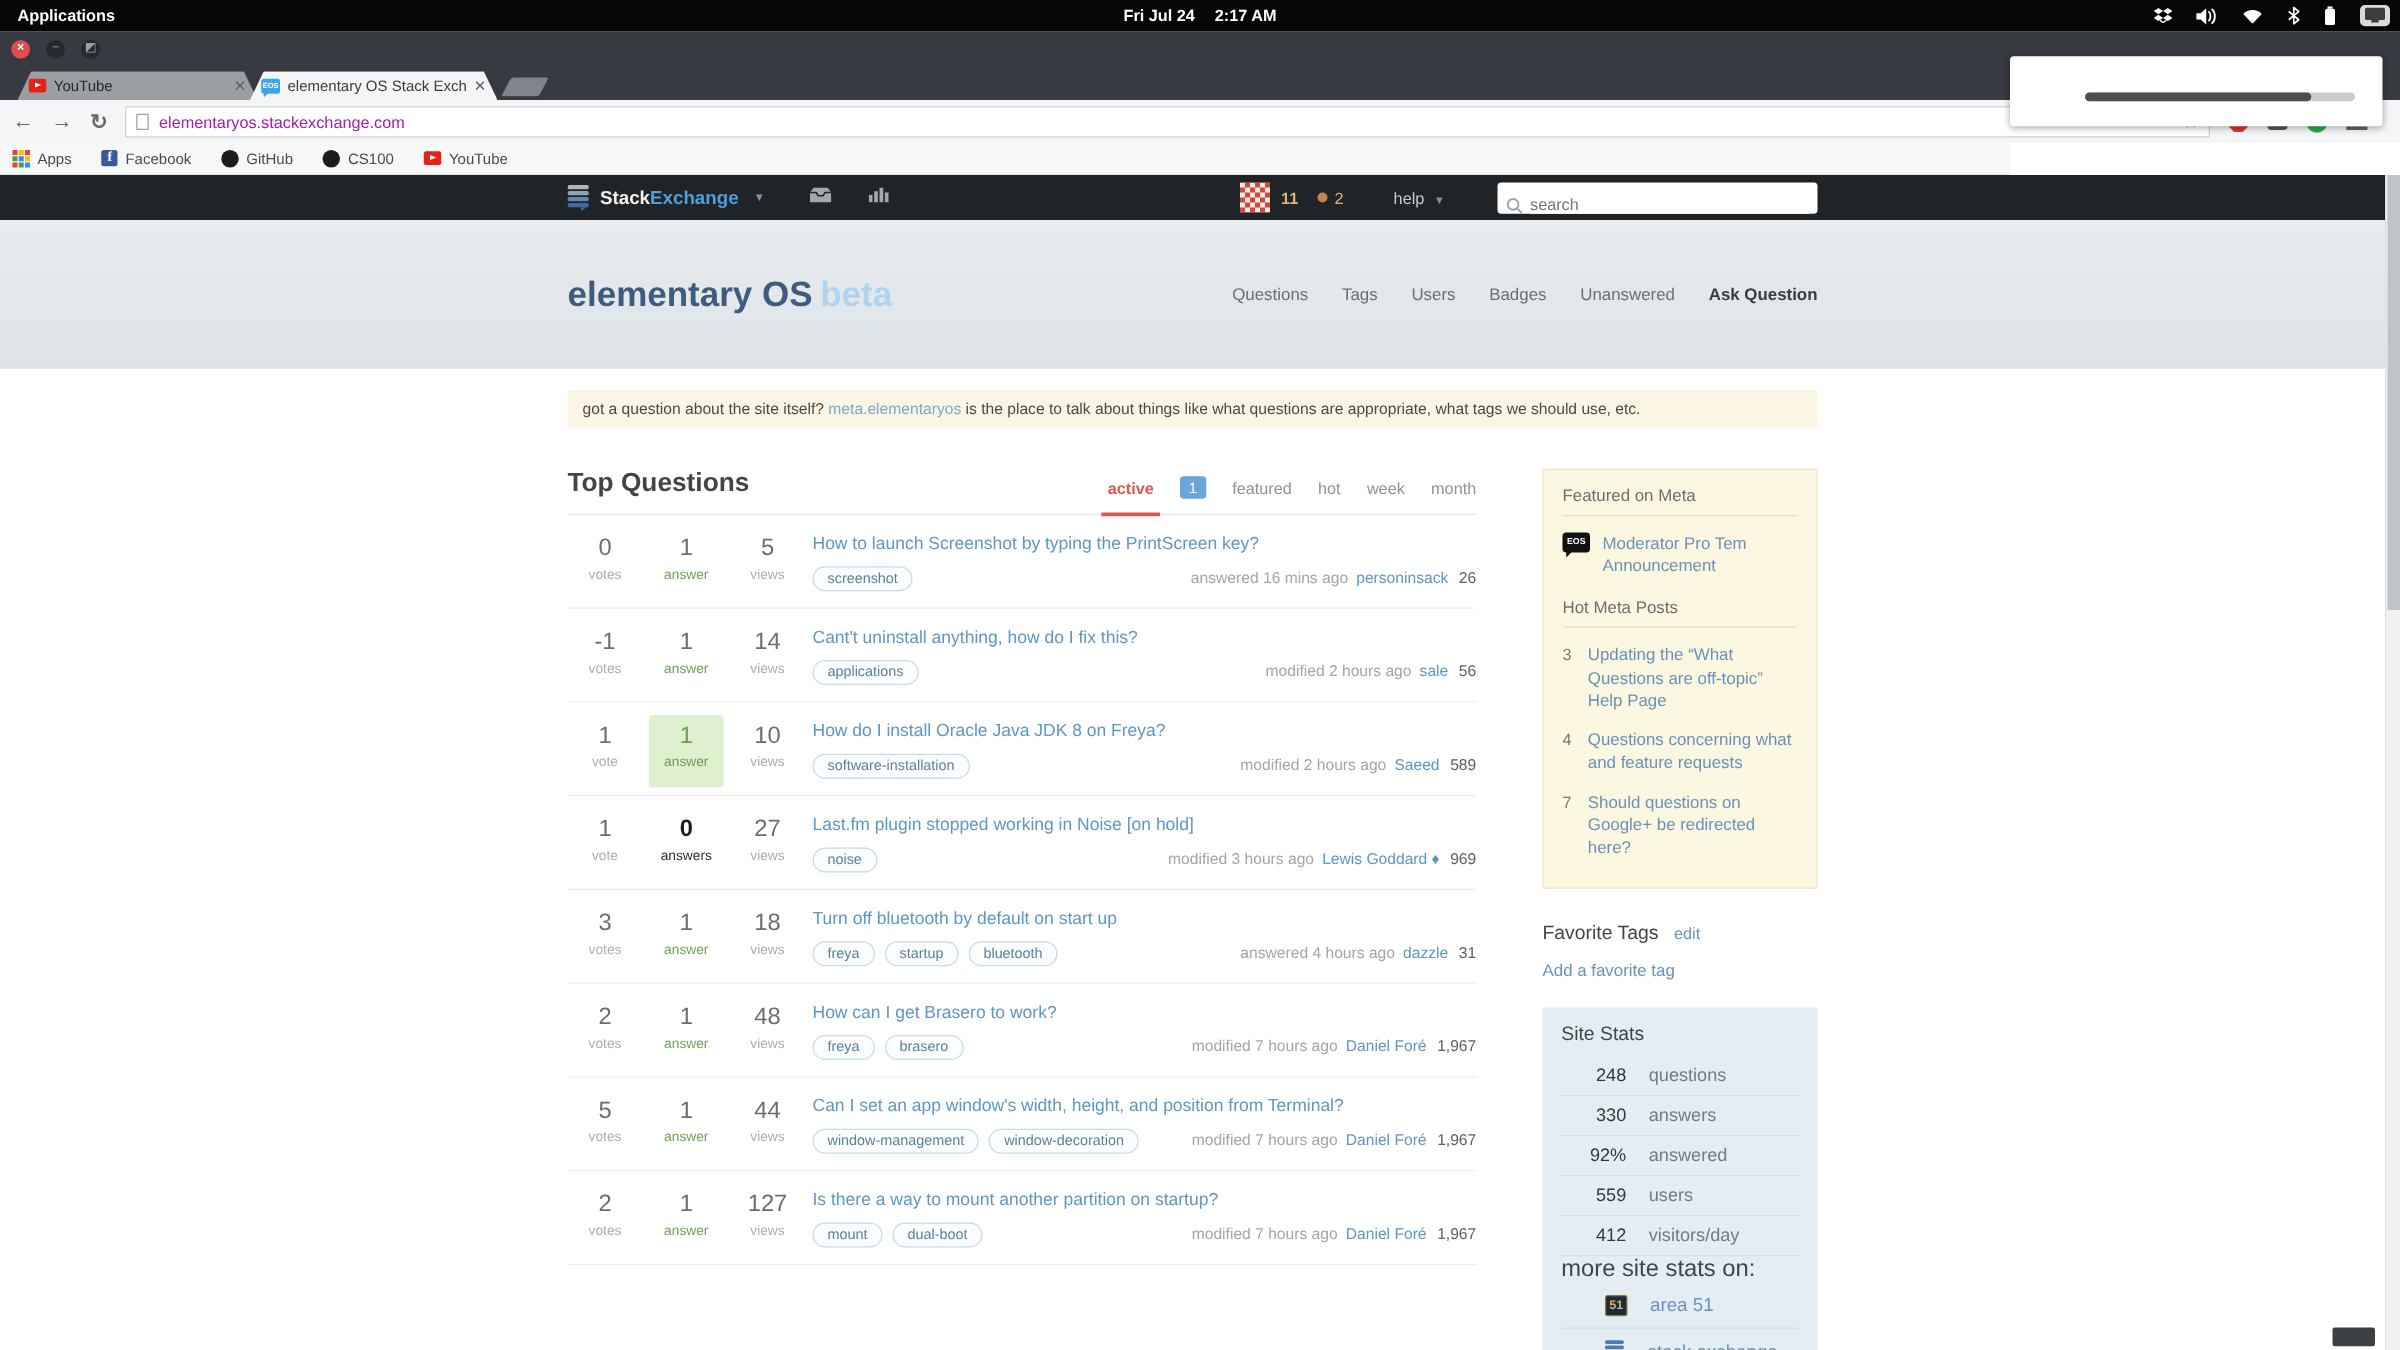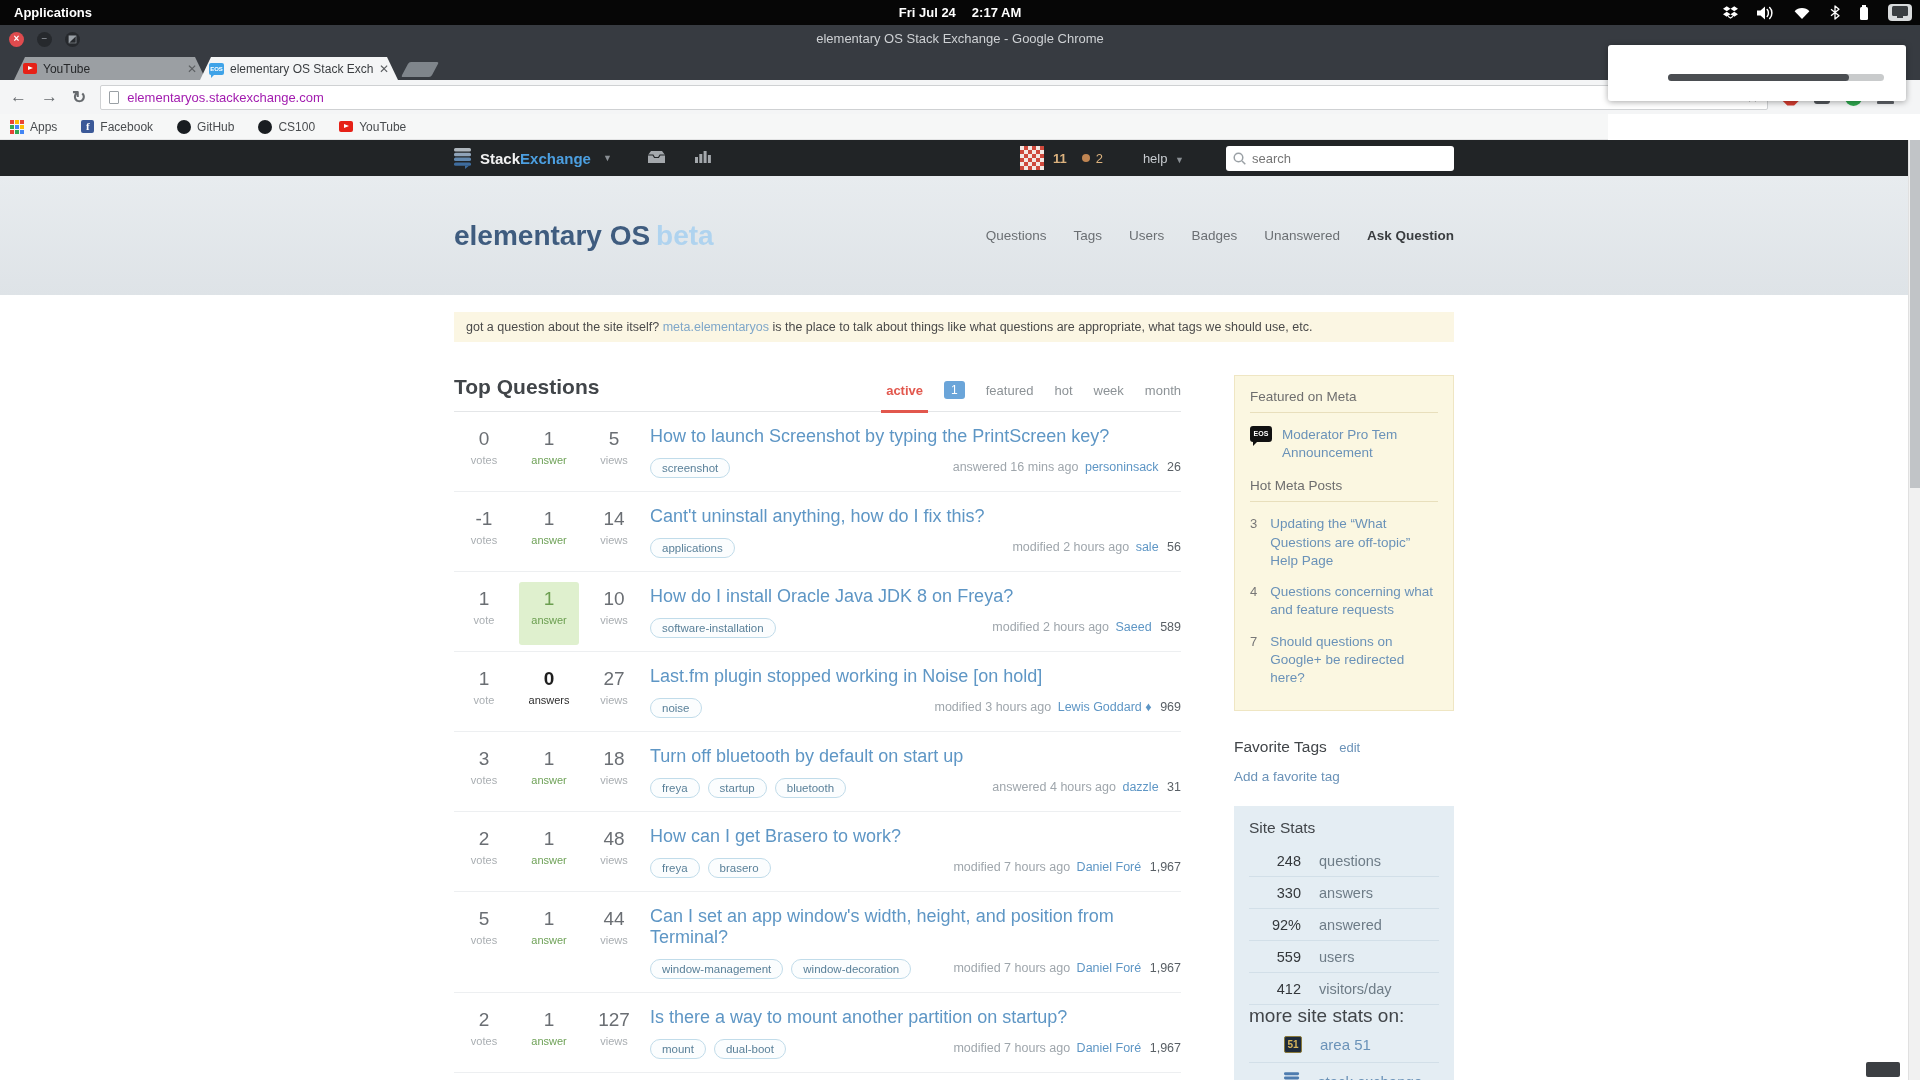--- a/index.html
+++ b/index.html
@@ -73,21 +73,21 @@
   .se-brand-text { font-size:15px; font-weight:bold; color:#f2f2f2; }
   .se-brand-text .ex { color:#4c9fe0; }
   .caret { color:#8a8f94; font-size:9px; margin-left:4px; }
   .se-icons { display:flex; gap:30px; margin-left:36px; }
   .se-right { margin-left:auto; display:flex; align-items:center; }
   .avatar { width:24px; height:24px; background:conic-gradient(#cf4a3d 25%,#f3e9e4 0 50%,#cf4a3d 0 75%,#f3e9e4 0); background-size:8px 8px; }
   .rep { color:#dcb27e; font-size:13px; font-weight:bold; margin-left:9px; }
   .badge-dot { width:8px; height:8px; border-radius:50%; background:#c08552; margin-left:15px; }
   .badge-count { color:#dcb27e; font-size:13px; margin-left:6px; }
   .help { color:#c7cbcf; font-size:13px; margin-left:40px; }
-  .se-search { width:228px; height:25px; background:#fff; border-radius:3px; display:flex; align-items:center; padding:0 7px; margin-left:42px; }
+  .se-search { width:256px; height:25px; background:#fff; border-radius:3px; display:flex; align-items:flex-end; padding:0 7px; margin-left:42px; }
   .se-search input { border:none; outline:none; flex:1; font-size:13px; color:#555; margin-left:6px; font-family:"Liberation Sans",sans-serif; }
 
   
   .site-header { height:119px; background:linear-gradient(#e8ecef,#dee3e7); }
   .site-wrap { width:1000px; margin:0 auto; height:100%; display:flex; align-items:center; }
   .site-title { font-size:28px; font-weight:bold; color:#3f5c7f; }
   .site-title .beta { color:#afd3ef; margin-left:6px; }
   .site-nav { margin-left:auto; display:flex; gap:27px; align-items:center; }
   .site-nav a { font-size:13.5px; color:#6b6f73; }
   .site-nav a.bold { font-weight:bold; color:#3a3d40; }
@@ -112,21 +112,21 @@
   .qstats { display:flex; width:196px; flex-shrink:0; padding-top:2px; }
   .stat { width:60px; margin-right:5px; text-align:center; }
   .stat .num { font-size:19px; color:#6a6e73; }
   .stat .lbl { font-size:11px; color:#a9aeb2; margin-top:4px; }
   .stat.ans .lbl { color:#6fa258; }
   .stat.ans.accepted { background:#dff0ce; border-radius:3px; padding:6px 0 7px; margin-top:-6px; margin-bottom:-7px; }
   .stat.ans.accepted .num, .stat.ans.accepted .lbl { color:#6b9e50; }
   .stat.ans.zero .num { color:#1e1e1e; font-weight:bold; }
   .stat.ans.zero .lbl { color:#2e2e2e; }
   .qbody { flex:1; position:relative; }
-  .qtitle { display:block; font-size:18px; color:#5e96c5; margin-bottom:11px; }
+  .qtitle { display:block; font-size:14px; color:#5e96c5; margin-bottom:11px; }
   .qtags { display:flex; gap:8px; }
   .tag { border:1px solid #c1dcea; color:#5a8099; background:#fbfdfe; font-size:11.5px; padding:3px 11px; border-radius:12px; }
   .qmeta { position:absolute; right:0; bottom:4px; font-size:12.5px; color:#9fa6ac; }
   .qmeta .user { color:#5e96c5; margin-left:3px; }
   .qmeta .reppts { color:#5a6066; margin-left:5px; }
 
   
   .featured { background:#fbf7e1; border:1px solid #efe6c3; padding:13px 15px 10px; }
   .side-hd { font-size:13.5px; color:#6e6e6e; padding-bottom:8px; border-bottom:1px solid #e8dfbc; margin-bottom:13px; }
   .f-item { display:flex; gap:10px; margin-bottom:16px; }
@@ -197,21 +197,20 @@
       </span>
   </span>
 </div>
 
 <div class="chrome-top">
   <div class="win-buttons">
     <div class="win-btn close">×</div>
     <div class="win-btn">−</div>
     <div class="win-btn">◩</div>
   </div>
-  <div class="win-title">elementary OS Stack Exchange - Google Chrome</div>
   <div class="tabstrip">
     <div class="tab tab-inactive">
       <span class="fav-yt"></span>
       <span class="tab-label">YouTube</span>
       <span class="tab-close">✕</span>
     </div>
     <div class="tab tab-active">
       <span class="fav-eos">EOS</span>
       <span class="tab-label">elementary OS Stack Exch</span>
       <span class="tab-close">✕</span>

